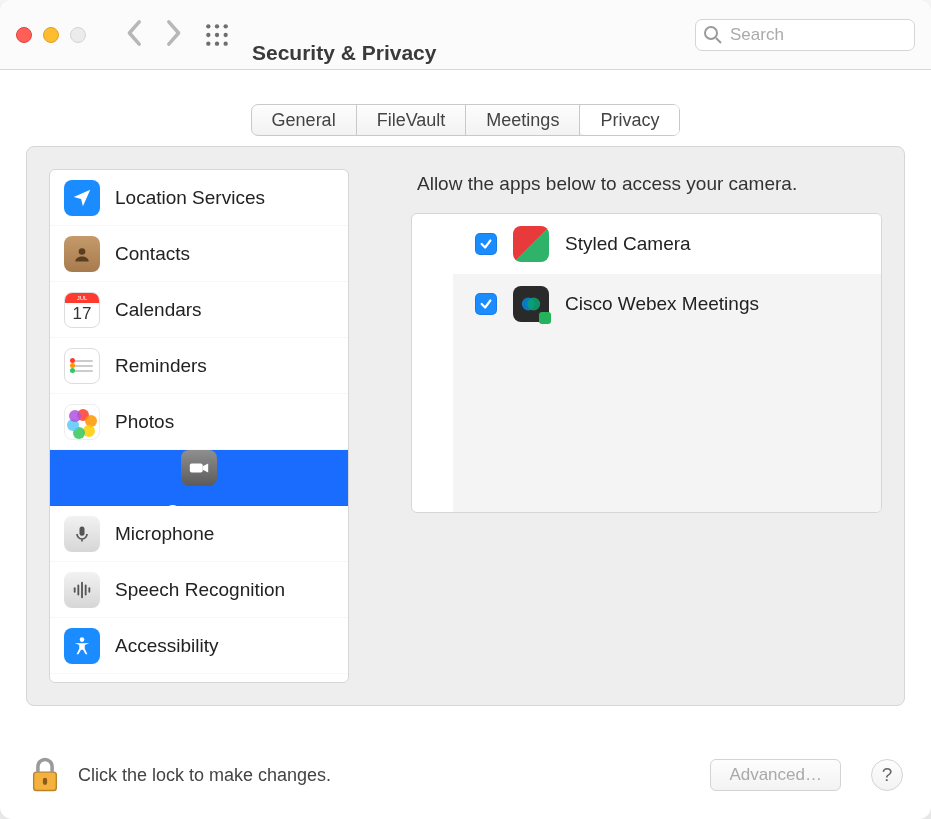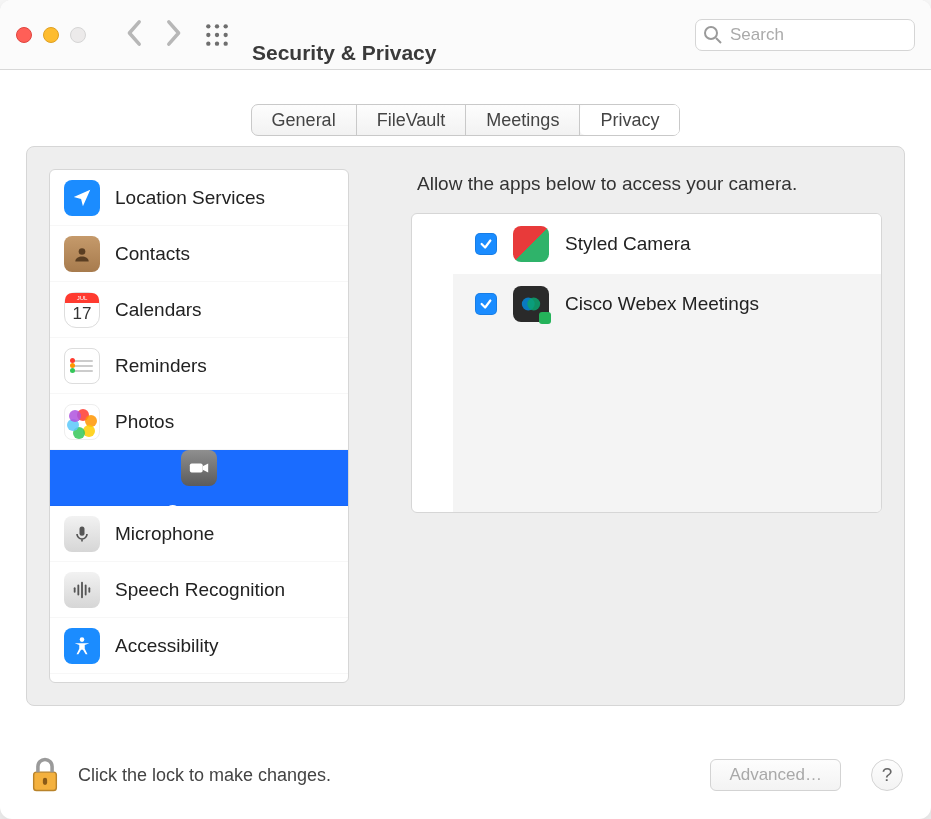--- a/index.html
+++ b/index.html
@@ -131,21 +131,21 @@
   }
   .help-btn {
     width:32px; height:32px; margin-left:14px; border:1px solid #d3d3d3;
     border-radius:50%; background:linear-gradient(#fdfdfd,#f3f3f3);
     font-size:19px; color:#666; display:flex; align-items:center; justify-content:center;
   }
 
   
   .cal-top{position:absolute;top:0;left:0;right:0;height:10px;background:#ff3b30;border-radius:7px 7px 0 0;font-size:6px;color:#fff;text-align:center;line-height:10px;}
   .cal-num{font-size:17px;font-weight:500;color:#333;margin-top:9px;}
-  .ic-cal{position:relative;flex-direction:column;border-radius:12px;}
+  .ic-cal{position:relative;flex-direction:column;}
 
   
   .ic-rem{flex-direction:column;justify-content:center;gap:3px;padding:6px;}
   .rem-line{height:2px;background:#ccc;border-radius:2px;width:100%;position:relative;}
   .rem-line::before{content:"";position:absolute;left:-1px;top:-2px;width:5px;height:5px;border-radius:50%;}
   .rem-line.r1::before{background:#ff3b30;}
   .rem-line.r2::before{background:#ff9500;}
   .rem-line.r3::before{background:#34c759;}
 
   

